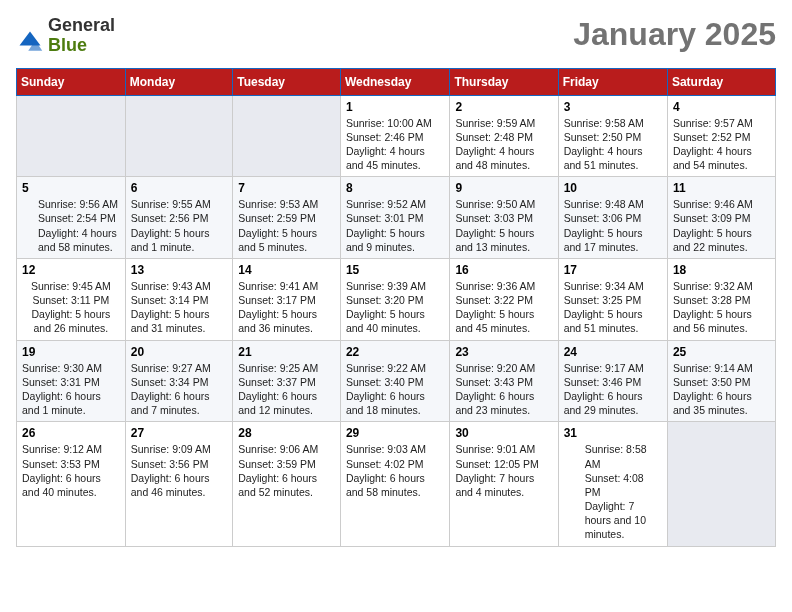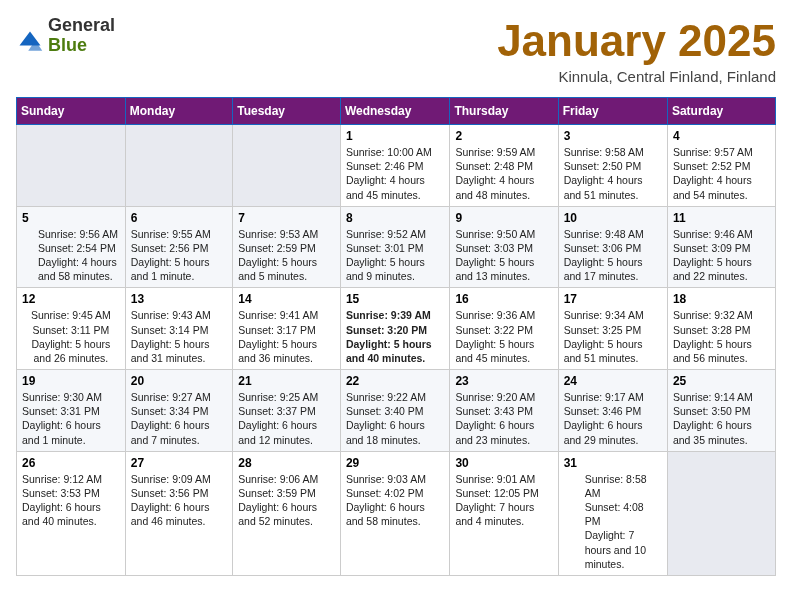--- a/index.html
+++ b/index.html
@@ -27,36 +27,36 @@
       line-height: 1.1;
     }
     .logo-general { color: #333; }
     .logo-blue { color: #4d7c0f; }
     .logo-icon {
       width: 28px;
       height: 28px;
     }
     .title-block { text-align: right; }
     .month-title {
-      font-size: 44px;
+      font-size: 32px;
       font-weight: bold;
-      color: #a16207;
+      color: #737373;
     }
     .location {
       font-size: 15px;
       color: #444;
       margin-top: 2px;
     }
     table {
       width: 100%;
       border-collapse: collapse;
       font-size: 11px;
     }
     thead tr th {
-      background: #701a75;
+      background: #b91c1c;
       color: #fff;
       padding: 6px 4px;
       text-align: left;
       font-size: 12px;
       font-weight: bold;
       border: 1px solid #1565c0;
     }
     tbody tr td {
       border: 1px solid #ccc;
       vertical-align: top;
@@ -92,21 +92,20 @@
       <polygon points="16,4 28,20 4,20" fill="#1565c0"></polygon>
       <polygon points="22,14 30,26 14,26" fill="#1565c0" opacity="0.6"></polygon>
     </svg>
     <div class="logo-text">
       <span class="logo-general">General</span><br>
       <span class="logo-blue">Blue</span>
     </div>
   </div>
   <div class="title-block">
     <div class="month-title">January 2025</div>
-    <div class="location">Kinnula, Central Finland, Finland</div>
   </div>
 </div>
 
 <table>
   <thead>
     <tr>
     <th>Sunday</th>
         <th>Monday</th>
         <th>Tuesday</th>
         <th>Wednesday</th>
@@ -203,21 +202,21 @@
 Daylight: 5 hours and 31 minutes.</div>
         </td>
         <td>
           <span class="day-num">14</span>
           <div class="day-info" style="white-space: pre-line;">Sunrise: 9:41 AM
 Sunset: 3:17 PM
 Daylight: 5 hours and 36 minutes.</div>
         </td>
         <td>
           <span class="day-num">15</span>
-          <div class="day-info" style="white-space: pre-line; font-weight: bold;">Sunrise: 9:39 AM
+          <div class="day-info" style="white-space: pre-line;">Sunrise: 9:39 AM
 Sunset: 3:20 PM
 Daylight: 5 hours and 40 minutes.</div>
         </td>
         <td>
           <span class="day-num">16</span>
           <div class="day-info" style="white-space: pre-line;">Sunrise: 9:36 AM
 Sunset: 3:22 PM
 Daylight: 5 hours and 45 minutes.</div>
         </td>
         <td>

